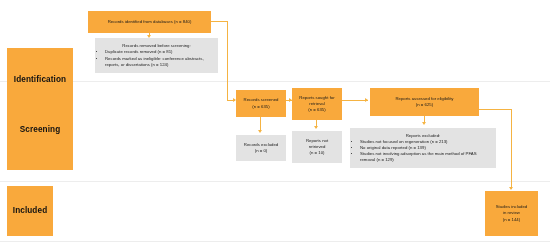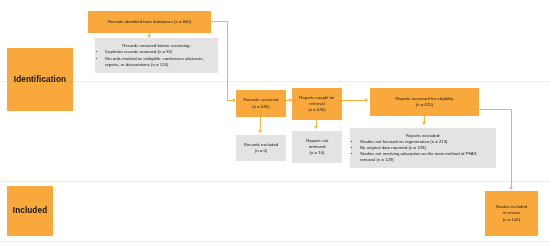--- a/index.html
+++ b/index.html
@@ -97,20 +97,23 @@
 <div id="diagram">
 
   <div class="divider" style="top:81px;"></div>
   <div class="divider" style="top:181px;"></div>
   <div class="divider" style="top:241px;"></div>
 
   <div class="box orange stage-label" style="left:7px; top:8px; width:66px; height:63px;margin-top:40px;">
     <span class="box-inner">Identification</span>
   </div>
 
+  <div class="box orange stage-label" style="left:7px; top:90px; width:66px; height:80px;">
+    <span class="box-inner">Screening</span>
+  </div>
 
   <div class="box orange stage-label" style="left:7px; top:186px; width:46px; height:50px;">
     <span class="box-inner">Included</span>
   </div>
 
   <div class="box orange" style="left:88px; top:11px; width:123px; height:22px;">
     <span class="box-inner">Records identified from databases (n = 840)</span>
   </div>
 
   <div class="box grey" style="left:95px; top:38px; width:123px; height:35px;">

